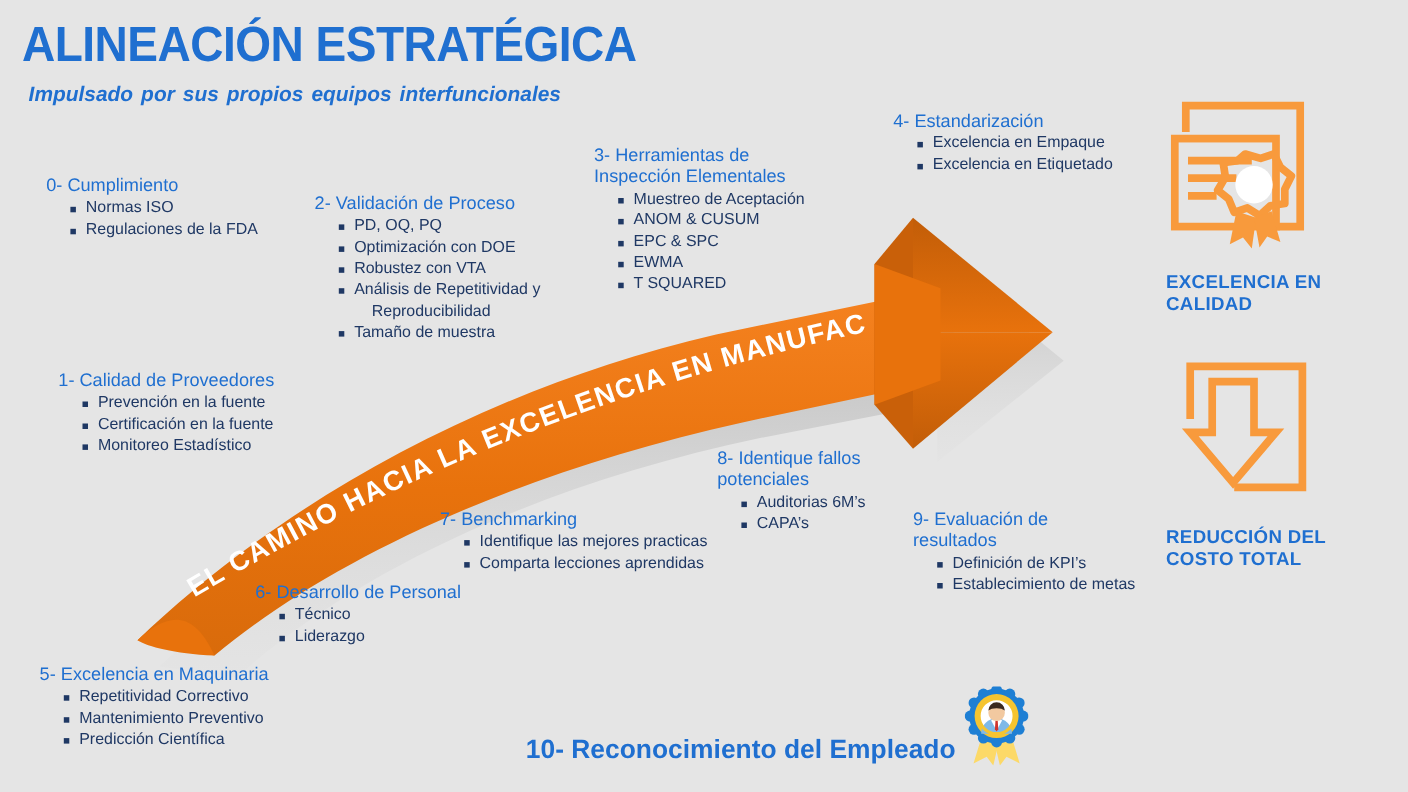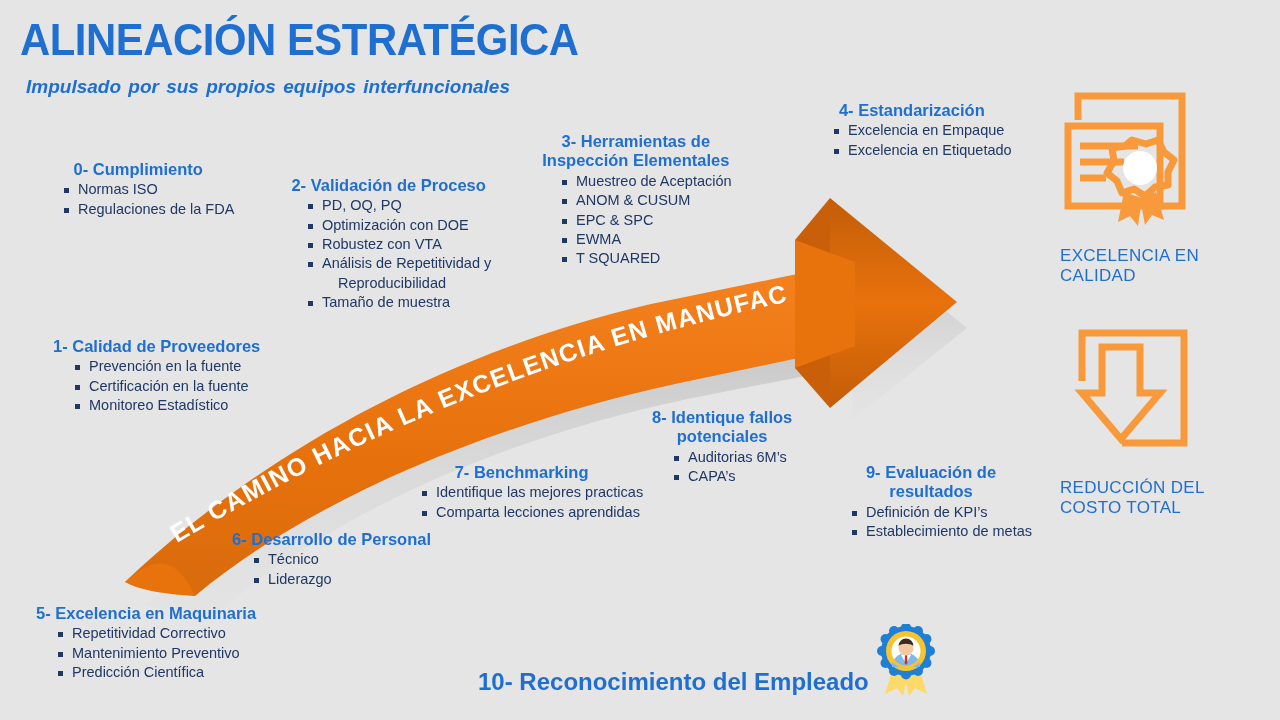--- a/index.html
+++ b/index.html
@@ -53,24 +53,23 @@
   }
   .arrow-wrap svg { display: block; }
 
   
   .step {
     position: absolute;
   }
   .step-title {
     color: #1F6FD0;
     font-size: 16.5px;
-    font-weight: bold;
+    font-weight: normal;
     line-height: 1.18;
     white-space: pre-line;
-    text-align: center;
   }
   .step ul {
     list-style: none;
     margin: 1px 0 0 0;
     padding: 0 0 0 22px;
   }
   .step li {
     position: relative;
     color: #1F3864;
     font-size: 14.5px;
@@ -91,21 +90,21 @@
   .step li.cont { padding-left: 30px; }
 
   
   .icon-block {
     position: absolute;
     width: 200px;
   }
   .icon-label {
     color: #1F6FD0;
     font-size: 17px;
-    font-weight: normal;
+    font-weight: bold;
     line-height: 1.2;
     letter-spacing: 0.3px;
     white-space: pre-line;
     margin-top: 4px;
   }
 
   
   .item10 {
     position: absolute;
     left: 478px;

